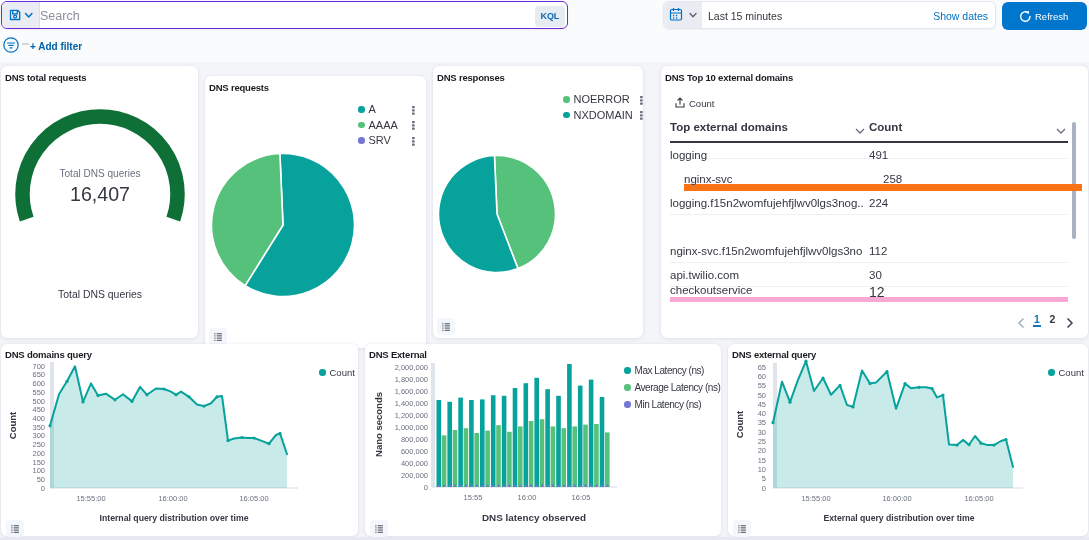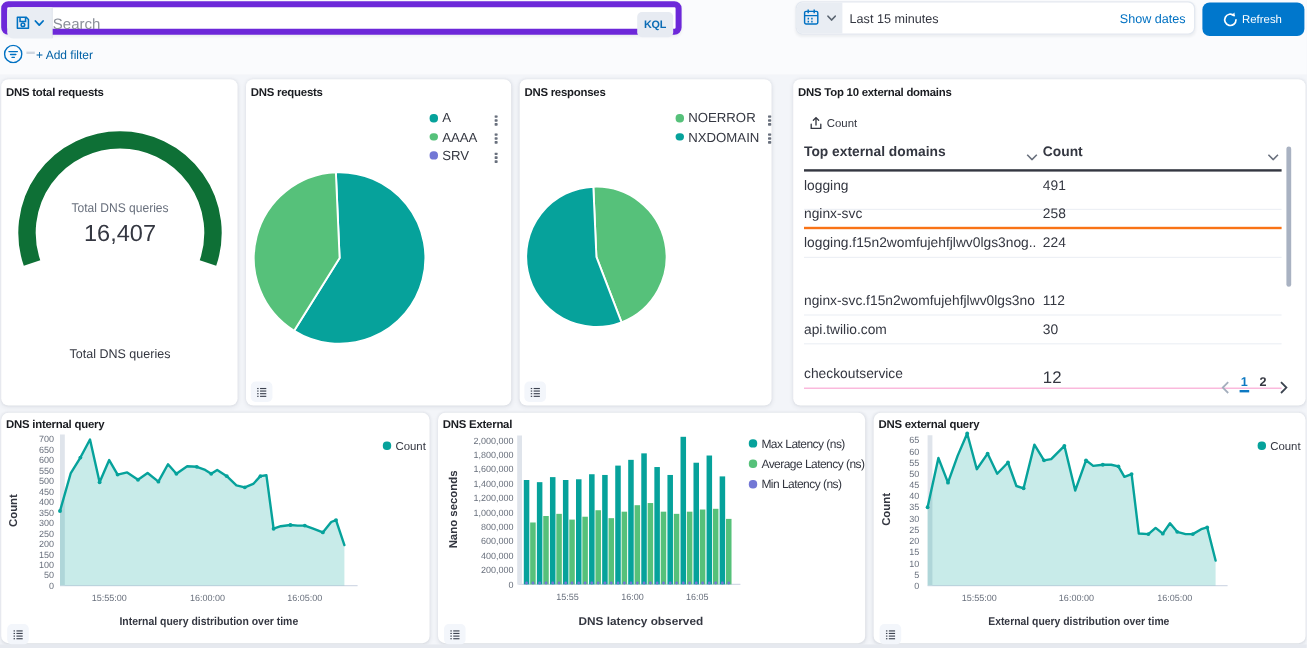--- a/index.html
+++ b/index.html
@@ -3,21 +3,21 @@
 *{margin:0;padding:0;box-sizing:border-box}
 html,body{width:1089px;height:540px;overflow:hidden}
 body{font-family:"Liberation Sans",sans-serif;background:#f3f5f9;position:relative}
 .panel{position:absolute;background:#fff;border-radius:6px;box-shadow:0 1px 4px rgba(35,47,62,.09),0 0 2px rgba(35,47,62,.06)}
 .ptitle{position:absolute;left:4px;top:6px;font-size:9.5px;letter-spacing:-0.2px;font-weight:bold;color:#1a1c21}
 .leg{position:absolute;font-size:11px;color:#343741;white-space:nowrap}
 .dot{display:inline-block;width:6.5px;height:6.5px;border-radius:50%;margin-right:4px;vertical-align:0.5px}
 </style></head><body>
 <div style="position:absolute;left:0;top:0;width:1089px;height:62px;background:#fafbfd"></div>
 
-<div style="position:absolute;left:1px;top:1px;width:567px;height:28px;background:#fff;border:5px solid #6d28d9;border-radius:6px;box-shadow:0 1px 2px rgba(35,47,62,.06)">
+<div style="position:absolute;left:1px;top:1px;width:567px;height:28px;background:#fff;border:1px solid #6d28d9;border-radius:6px;box-shadow:0 1px 2px rgba(35,47,62,.06)">
   <div style="position:absolute;left:0;top:0;width:38px;height:26px;background:#e9edf3;border-radius:5px 0 0 5px;border-right:1px solid #d9dfe8">
     <svg width="38" height="26">
       <g stroke="#0071c2" fill="none" stroke-width="1.3">
         <path d="M8.5 8.3 h7.2 l2 2 v7.2 h-9.2 z" stroke-linejoin="round"></path>
         <path d="M10.7 8.5 v3.4 h4.6 v-3.4"></path>
         <circle cx="13.1" cy="14.6" r="1.5"></circle>
         <path d="M23.5 11.5 l3.2 3.4 3.2-3.4" stroke-width="1.5" stroke-linecap="round" stroke-linejoin="round"></path>
       </g>
     </svg>
   </div>
@@ -46,31 +46,31 @@
     <path d="M9.7 0.4 l0.3 2.9 -2.9 -0.3z" fill="#fff"></path>
   </svg>
   <div style="position:absolute;left:33px;top:9px;font-size:9.5px;font-weight:normal">Refresh</div>
 </div>
 
 <svg width="16" height="16" style="position:absolute;left:3px;top:37px">
   <circle cx="8" cy="8" r="7.2" fill="none" stroke="#0071c2" stroke-width="1.2"></circle>
   <path d="M4.5 6 h7 M5.8 8.4 h4.4 M7 10.8 h2" stroke="#0071c2" stroke-width="1.2" stroke-linecap="round"></path>
 </svg>
 <div style="position:absolute;left:22px;top:43px;width:7px;height:2px;background:#cfd6e0"></div>
-<div style="position:absolute;left:30px;top:41px;font-size:10px;font-weight:normal;color:#0061a6">+ Add filter</div>
+<div style="position:absolute;left:30px;top:41px;font-size:10px;font-weight:bold;color:#0061a6">+ Add filter</div>
 <div class="panel" style="left:1px;top:66px;width:197px;height:272px">
     <div class="ptitle">DNS total requests</div>
     <svg width="197" height="272" viewBox="0 0 197 272" style="position:absolute;left:0;top:0">
       <path d="M 25.7 153.2 A 77.5 77.5 0 1 1 172.3 153.2" fill="none" stroke="#0e7036" stroke-width="14.5"></path>
       <text x="99.0" y="111" text-anchor="middle" font-size="10.5" fill="#69707d" textLength="81" lengthAdjust="spacingAndGlyphs">Total DNS queries</text>
       <text x="99.0" y="135" text-anchor="middle" font-size="19.5" fill="#343741" textLength="60" lengthAdjust="spacingAndGlyphs">16,407</text>
       <text x="99.0" y="232" text-anchor="middle" font-size="10.5" fill="#343741" textLength="84" lengthAdjust="spacingAndGlyphs">Total DNS queries</text>
     </svg>
   </div>
-<div class="panel" style="left:205px;top:66px;width:221px;height:272px">
+<div class="panel" style="left:205px;top:76px;width:221px;height:272px">
     <div class="ptitle">DNS requests</div>
     <svg width="221" height="272" viewBox="0 0 221 272" style="position:absolute;left:0;top:0">
       <path d="M 78 149 L 74.88 77.57 A 71.5 71.5 0 1 1 40.11 209.64 Z" fill="#06a29b" stroke="#fff" stroke-width="1.6" stroke-linejoin="round"></path>
       <path d="M 78 149 L 40.11 209.64 A 71.5 71.5 0 0 1 74.88 77.57 Z" fill="#56c17a" stroke="#fff" stroke-width="1.6" stroke-linejoin="round"></path>
     </svg>
     <div class="leg" style="left:153px;top:27px"><span class="dot" style="background:#06a29b"></span>A</div>
     <div class="leg" style="left:153px;top:42.5px"><span class="dot" style="background:#56c17a"></span>AAAA</div>
     <div class="leg" style="left:153px;top:58px"><span class="dot" style="background:#7277d5"></span>SRV</div>
     <svg width="4" height="10" style="position:absolute;left:207px;top:29.5px">
       <rect x="0" y="0.0" width="2.7" height="2.2" rx="0.6" fill="#69707d"></rect>
@@ -139,55 +139,55 @@
     <div style="position:absolute;left:9px;top:53px;width:398px;height:24px;border-bottom:2px solid #343741">
       <span style="position:absolute;left:0;top:2px;font-size:11.5px;font-weight:bold;color:#343741">Top external domains</span>
       <svg width="10" height="6" style="position:absolute;left:185px;top:9px">
         <path d="M1 1 l4 4 4-4" stroke="#69707d" stroke-width="1.3" fill="none"></path>
       </svg>
       <span style="position:absolute;left:199px;top:2px;font-size:11.5px;font-weight:bold;color:#343741">Count</span>
       <svg width="10" height="6" style="position:absolute;left:386px;top:9px">
         <path d="M1 1 l4 4 4-4" stroke="#69707d" stroke-width="1.3" fill="none"></path>
       </svg>
     </div>
-    <div style="position:absolute;left:9px;top:77px;width:398px;height:32px;border-bottom:1px solid #edf0f5">
+    <div style="position:absolute;left:9px;top:77px;width:398px;height:16px;border-bottom:1px solid #edf0f5">
       <span style="position:absolute;left:0;top:5.5px;font-size:11.5px;color:#343741;width:193px;overflow:hidden;white-space:nowrap;display:inline-block">logging</span>
       <span style="position:absolute;left:199px;top:5.5px;font-size:11.5px;color:#343741">491</span>
     </div>
-    <div style="position:absolute;left:9px;top:101px;width:398px;height:24px;border-bottom:2px solid #f97316">
+    <div style="position:absolute;left:23px;top:101px;width:398px;height:24px;border-bottom:7px solid #f97316">
       <span style="position:absolute;left:0;top:5.5px;font-size:11.5px;color:#343741;width:193px;overflow:hidden;white-space:nowrap;display:inline-block">nginx-svc</span>
       <span style="position:absolute;left:199px;top:5.5px;font-size:11.5px;color:#343741">258</span>
     </div>
     <div style="position:absolute;left:9px;top:125px;width:398px;height:24px;border-bottom:1px solid #edf0f5">
       <span style="position:absolute;left:0;top:5.5px;font-size:11.5px;color:#343741;width:193px;overflow:hidden;white-space:nowrap;display:inline-block">logging.f15n2womfujehfjlwv0lgs3nog....</span>
       <span style="position:absolute;left:199px;top:5.5px;font-size:11.5px;color:#343741">224</span>
     </div>
     <div style="position:absolute;left:9px;top:173px;width:398px;height:24px;border-bottom:1px solid #edf0f5">
       <span style="position:absolute;left:0;top:5.5px;font-size:11.5px;color:#343741;width:193px;overflow:hidden;white-space:nowrap;display:inline-block">nginx-svc.f15n2womfujehfjlwv0lgs3no...</span>
       <span style="position:absolute;left:199px;top:5.5px;font-size:11.5px;color:#343741">112</span>
     </div>
     <div style="position:absolute;left:9px;top:197px;width:398px;height:24px;border-bottom:1px solid #edf0f5">
       <span style="position:absolute;left:0;top:5.5px;font-size:11.5px;color:#343741;width:193px;overflow:hidden;white-space:nowrap;display:inline-block">api.twilio.com</span>
       <span style="position:absolute;left:199px;top:5.5px;font-size:11.5px;color:#343741">30</span>
     </div>
-    <div style="position:absolute;left:9px;top:234px;width:398px;height:24px;border-bottom:1px solid #f9a8d4">
+    <div style="position:absolute;left:9px;top:212px;width:398px;height:24px;border-bottom:5px solid #f9a8d4">
       <span style="position:absolute;left:0;top:5.5px;font-size:11.5px;color:#343741;width:193px;overflow:hidden;white-space:nowrap;display:inline-block">checkoutservice</span>
       <span style="position:absolute;left:199px;top:5.5px;font-size:14px;color:#343741">12</span>
     </div>
     <svg width="8" height="12" style="position:absolute;left:356px;top:251px">
       <path d="M6.5 1.5 L2 6 l4.5 4.5" stroke="#a4aebd" stroke-width="1.5" fill="none"></path>
     </svg>
 <div style="position:absolute;left:372px;top:247px;font-size:10.5px;font-weight:bold;color:#0d79c2;border-bottom:2px solid #0d79c2;padding:0 1px">1</div>
 <div style="position:absolute;left:388.5px;top:247px;font-size:10.5px;font-weight:bold;color:#343741">2</div>
 <svg width="8" height="12" style="position:absolute;left:405px;top:251px">
       <path d="M1.5 1.5 L6 6 l-4.5 4.5" stroke="#3c4450" stroke-width="1.5" fill="none"></path>
     </svg>
   </div>
 <div class="panel" style="left:1px;top:344px;width:357px;height:192px">
-    <div class="ptitle" style="top:5px">DNS internal query</div>
+    <div class="ptitle" style="top:5px">DNS domains query</div>
     <svg width="357" height="192" viewBox="0 0 357 192" style="position:absolute;left:0;top:0">
       <text x="44" y="146.7" text-anchor="end" font-size="7.5" fill="#69707d">0</text>
       <text x="44" y="138.0" text-anchor="end" font-size="7.5" fill="#69707d">50</text>
       <text x="44" y="129.3" text-anchor="end" font-size="7.5" fill="#69707d">100</text>
       <text x="44" y="120.6" text-anchor="end" font-size="7.5" fill="#69707d">150</text>
       <text x="44" y="111.8" text-anchor="end" font-size="7.5" fill="#69707d">200</text>
       <text x="44" y="103.1" text-anchor="end" font-size="7.5" fill="#69707d">250</text>
       <text x="44" y="94.4" text-anchor="end" font-size="7.5" fill="#69707d">300</text>
       <text x="44" y="85.7" text-anchor="end" font-size="7.5" fill="#69707d">350</text>
       <text x="44" y="77.0" text-anchor="end" font-size="7.5" fill="#69707d">400</text>

